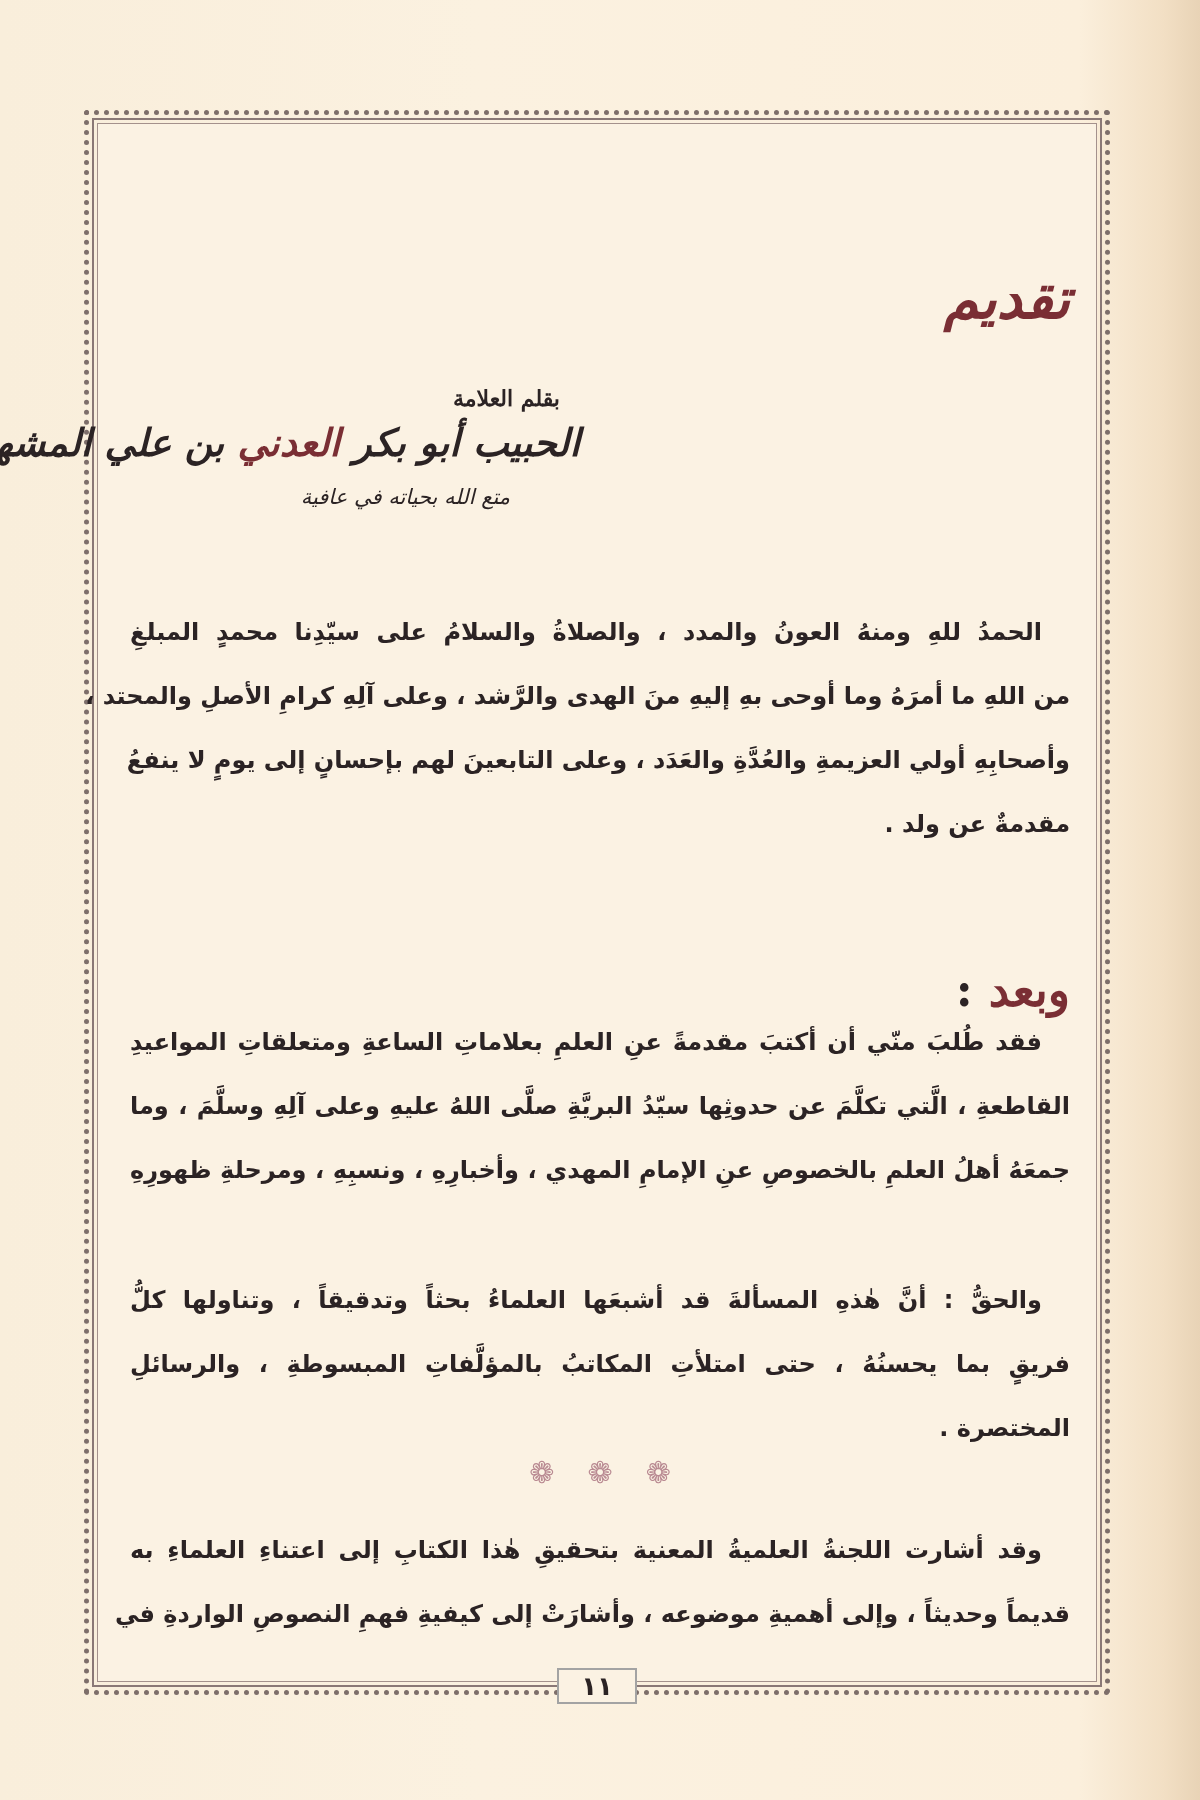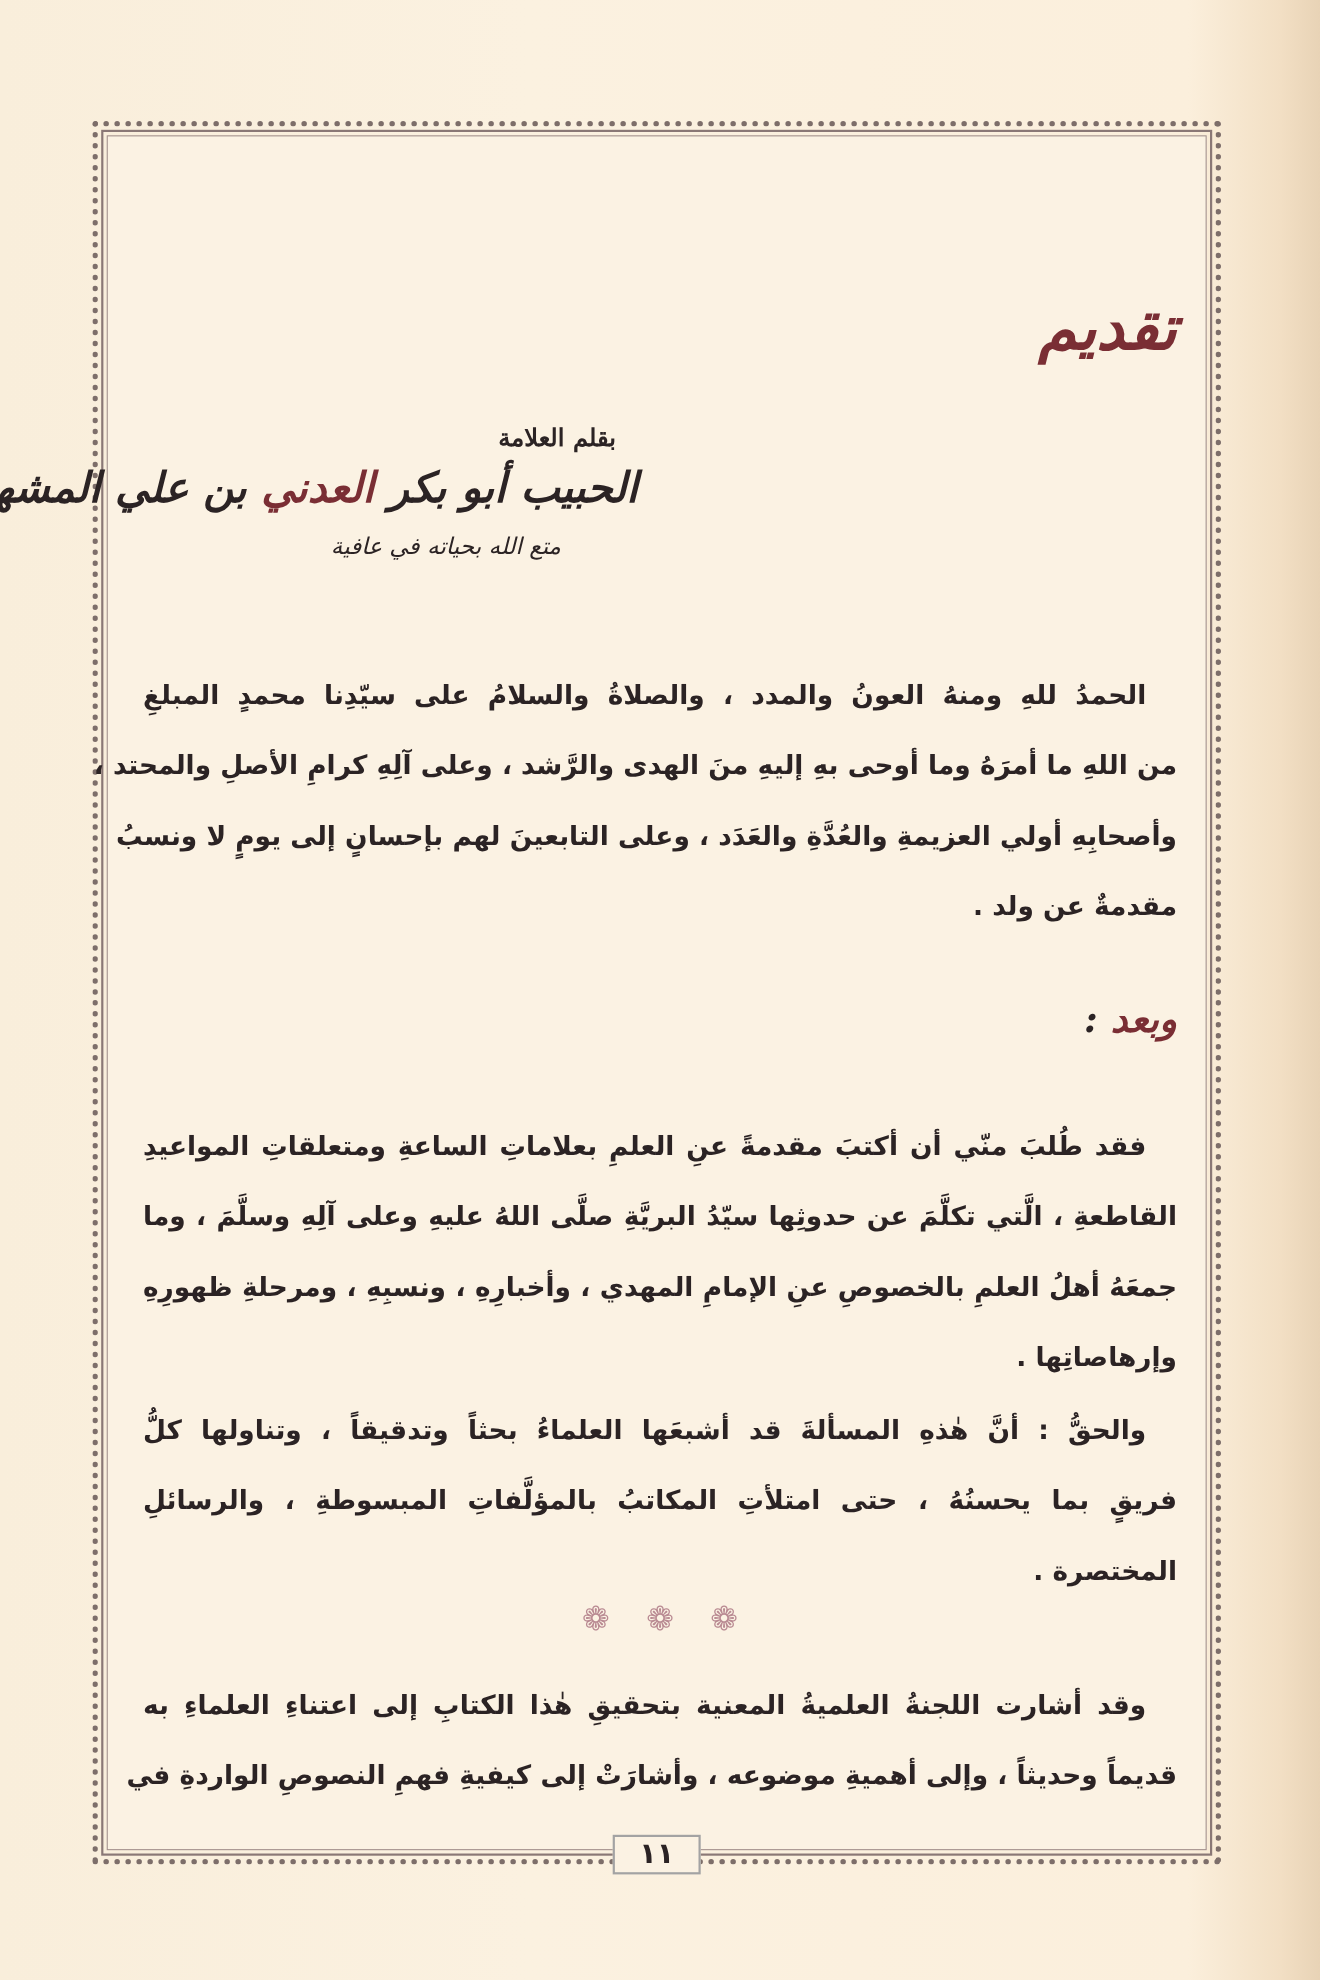--- a/index.html
+++ b/index.html
@@ -55,22 +55,22 @@
   .para {
     position: absolute; left: 0; right: 0;
     font-size: 24px; line-height: 64px; font-weight: bold;
     text-align: justify; text-align-last: right;
   }
   .para .line { display: block; text-align: justify; text-align-last: justify; white-space: nowrap; }
   .para .line.last { text-align-last: right; }
   .para .line.indent { padding-right: 28px; }
   .p1 { top: 460px; }
   .heading-wabad {
-    position: absolute; right: 0; top: 766px;
-    font-family: "DejaVu Serif", serif; font-size: 34px; font-style: italic; font-weight: bold;
+    position: absolute; right: 0; top: 823px;
+    font-family: "DejaVu Serif", serif; font-size: 46px; font-weight: bold;
     color: #7a2e34;
   }
   .heading-wabad .colon { color: #2b2324; }
   .p2 { top: 870px; }
   .p3 { top: 1128px; }
   .ornaments {
     position: absolute; left: 0; right: 0; top: 1315px;
     text-align: center; direction: ltr;
   }
   .ornament {
@@ -93,31 +93,30 @@
 <div class="content">
   <div class="title">تقديم</div>
 
   <div class="byline-small">بقلم العلامة</div>
   <div class="byline-name"><span>الحبيب أبو بكر </span><span class="accent">العدني</span><span> بن علي المشهور</span></div>
   <div class="byline-prayer">متع الله بحياته في عافية</div>
 
   <div class="para p1">
     <span class="line indent">الحمدُ للهِ ومنهُ العونُ والمدد ، والصلاةُ والسلامُ على سيّدِنا محمدٍ المبلغِ</span>
     <span class="line">من اللهِ ما أمرَهُ وما أوحى بهِ إليهِ منَ الهدى والرَّشد ، وعلى آلِهِ كرامِ الأصلِ والمحتد ،</span>
-    <span class="line">وأصحابِهِ أولي العزيمةِ والعُدَّةِ والعَدَد ، وعلى التابعينَ لهم بإحسانٍ إلى يومٍ لا ونسبُ</span>
+    <span class="line">وأصحابِهِ أولي العزيمةِ والعُدَّةِ والعَدَد ، وعلى التابعينَ لهم بإحسانٍ إلى يومٍ لا ينفعُ</span>
     <span class="line last">مقدمةٌ عن ولد .</span>
   </div>
 
   <div class="heading-wabad"><span>وبعد</span><span class="colon"> :</span></div>
 
   <div class="para p2">
     <span class="line indent">فقد طُلبَ منّي أن أكتبَ مقدمةً عنِ العلمِ بعلاماتِ الساعةِ ومتعلقاتِ المواعيدِ</span>
     <span class="line">القاطعةِ ، الَّتي تكلَّمَ عن حدوثِها سيّدُ البريَّةِ صلَّى اللهُ عليهِ وعلى آلِهِ وسلَّمَ ، وما</span>
     <span class="line">جمعَهُ أهلُ العلمِ بالخصوصِ عنِ الإمامِ المهدي ، وأخبارِهِ ، ونسبِهِ ، ومرحلةِ ظهورِهِ</span>
-    <span class="line last">وإرهاصاتِها .</span>
   </div>
 
   <div class="para p3">
     <span class="line indent">والحقُّ : أنَّ هٰذهِ المسألةَ قد أشبعَها العلماءُ بحثاً وتدقيقاً ، وتناولها كلُّ</span>
     <span class="line">فريقٍ بما يحسنُهُ ، حتى امتلأتِ المكاتبُ بالمؤلَّفاتِ المبسوطةِ ، والرسائلِ</span>
     <span class="line last">المختصرة .</span>
   </div>
 
   <div class="ornaments">
     <span class="ornament">❁</span>

